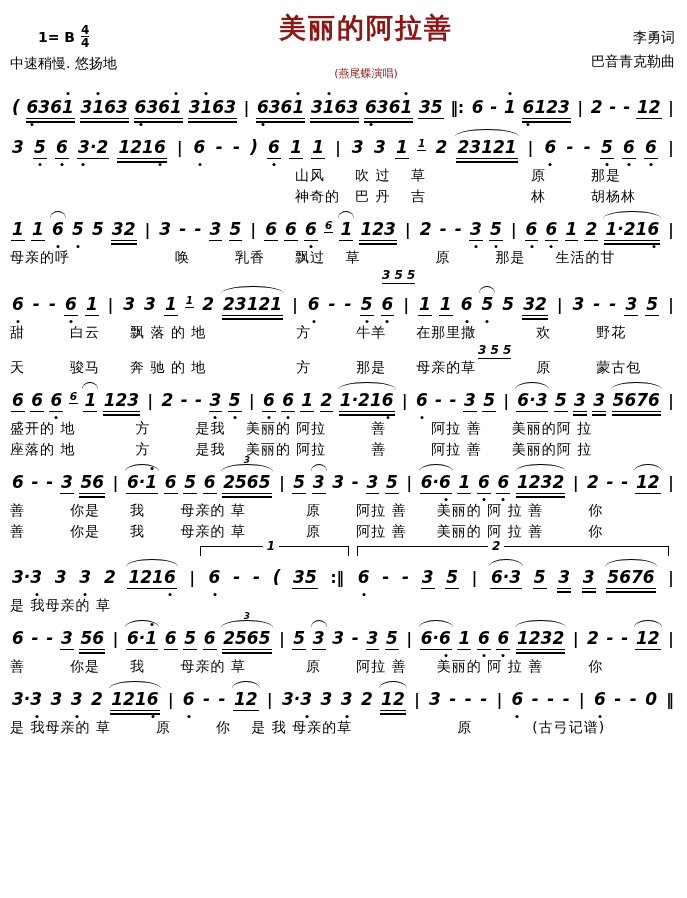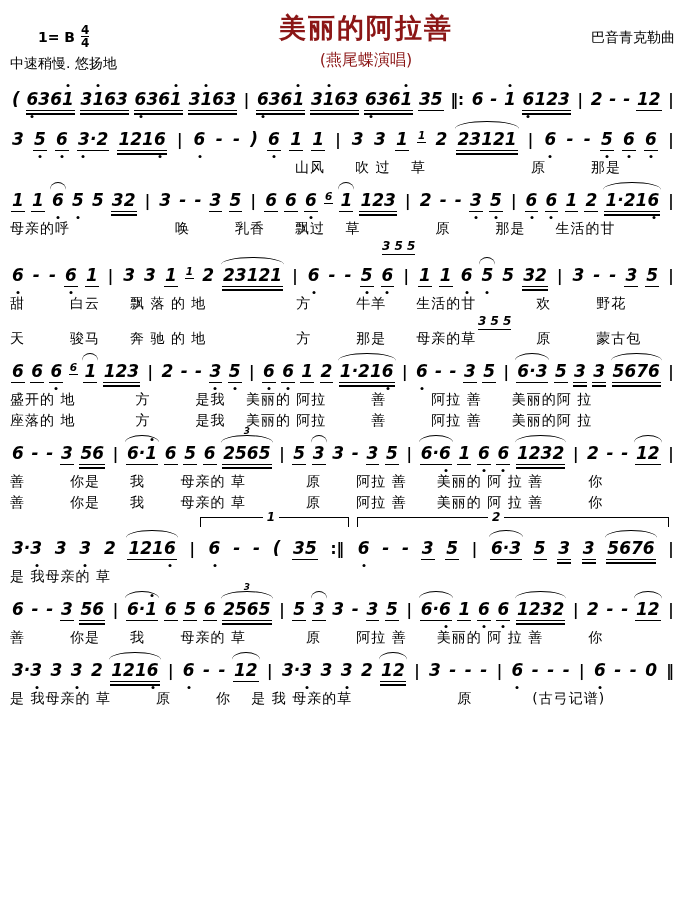--- a/index.html
+++ b/index.html
@@ -10,21 +10,21 @@
   }
   
   .hdr{display:grid;grid-template-columns:175px 1fr 130px;align-items:start;margin-bottom:6px;}
   .hdr-left{padding-top:14px;font-size:14px;}
   .keyline{display:flex;align-items:center;gap:6px;font-weight:bold;padding-left:28px;}
   .frac{display:inline-flex;flex-direction:column;line-height:1;font-size:12px;font-weight:bold;text-align:center;}
   .frac .den{border-top:1px solid #000;}
   .tempo{margin-top:6px;font-size:14px;}
   .hdr-center{text-align:center;}
   .title{font-size:27px;font-weight:bold;letter-spacing:2px;}
-  .subtitle{font-size:16px;margin-top:4px;}
+  .subtitle{font-size:11px;margin-top:20px;}
   .hdr-right{text-align:right;font-size:14px;padding-top:16px;line-height:1.7;padding-right:2px;}
   
   .system{margin-bottom:2px;}
   .notes{display:flex;justify-content:space-between;align-items:baseline;padding:12px 2px 9px 2px;}
   .tok{position:relative;font-style:italic;font-weight:bold;font-size:17px;line-height:1;white-space:nowrap;}
   .tok .t{position:relative;display:inline-block;}
   .b{font-style:normal;font-size:15px;margin:0 1px;}
   .u1 .t::after{content:"";position:absolute;left:-1px;right:-1px;bottom:-3px;height:1.4px;background:#000;}
   .u2 .t::after{content:"";position:absolute;left:-1px;right:-1px;bottom:-3px;height:1.4px;background:#000;}
   .u2 .t::before{content:"";position:absolute;left:-1px;right:-1px;bottom:-6.5px;height:1.4px;background:#000;}
@@ -63,20 +63,21 @@
           <span class="den">4</span>
         </span>
       </div>
       <div class="tempo">中速稍慢. 悠扬地</div>
     </div>
     <div class="hdr-center">
       <div class="title" id="title" style="color: rgb(139, 22, 22); font-family: Liberation Serif, serif;">美丽的阿拉善</div>
       <div class="subtitle" id="subtitle" style="color: rgb(139, 22, 22);">(燕尾蝶演唱)</div>
     </div>
     <div class="hdr-right">
+      <div>李勇词</div>
       <div>巴音青克勒曲</div>
     </div>
   </div>
 
   <div id="score">
       <div class="system">
         <div class="notes">
           <span class="tok"><span class="t">(</span></span>
           <span class="tok u2"><span class="t">6361</span><span class="dot dv" style="left: 12.5%;"></span><span class="dot da" style="left: 87.5%;"></span></span>
           <span class="tok u2"><span class="t">3163</span><span class="dot da" style="left: 37.5%;"></span></span>
@@ -125,20 +126,21 @@
           <span class="tok b"><span class="t">|</span></span>
           <span class="tok"><span class="t">6</span><span class="dot dv" style="left: 50%;"></span></span>
           <span class="tok"><span class="t">-</span></span>
           <span class="tok"><span class="t">-</span></span>
           <span class="tok u1"><span class="t">5</span><span class="dot dv" style="left: 50%;"></span></span>
           <span class="tok u1"><span class="t">6</span><span class="dot dv" style="left: 50%;"></span></span>
           <span class="tok u1"><span class="t">6</span><span class="dot dv" style="left: 50%;"></span></span>
           <span class="tok b"><span class="t">|</span></span>
         </div>
         <div class="lyr">　　　　　　　　　　　　　　　　　　　山风　　吹 过　 草　　　　　　　原　　　那是</div>
+        <div class="lyr">　　　　　　　　　　　　　　　　　　　神奇的　巴 丹　 吉　　　　　　　林　　　胡杨林</div>
       </div>
       <div class="system">
         <div class="notes">
           <span class="tok u1"><span class="t">1</span></span>
           <span class="tok u1"><span class="t">1</span></span>
           <span class="tok"><span class="t">6</span><span class="dot dv" style="left: 50%;"></span><span class="slur"></span></span>
           <span class="tok"><span class="t">5</span><span class="dot dv" style="left: 50%;"></span></span>
           <span class="tok"><span class="t">5</span></span>
           <span class="tok u2"><span class="t">32</span></span>
           <span class="tok b"><span class="t">|</span></span>
@@ -199,21 +201,21 @@
           <span class="tok"><span class="t">5</span></span>
           <span class="tok u2"><span class="t">32</span></span>
           <span class="tok b"><span class="t">|</span></span>
           <span class="tok"><span class="t">3</span></span>
           <span class="tok"><span class="t">-</span></span>
           <span class="tok"><span class="t">-</span></span>
           <span class="tok u1"><span class="t">3</span></span>
           <span class="tok u1"><span class="t">5</span></span>
           <span class="tok b"><span class="t">|</span></span>
         </div>
-        <div class="lyr">甜　　　白云　　飘 落 的 地　　　　　　方　　　牛羊　　生活的甘　　　　欢　　　野花</div>
+        <div class="lyr">甜　　　白云　　飘 落 的 地　　　　　　方　　　牛羊　　在那里撒　　　　欢　　　野花</div>
         <div class="alt"><span class="">　　　　　　　　　　　　　　　　　　　　　　　　　　　　　　　　　　　　　　　</span><span class="aln">3 5 5</span></div>
         <div class="lyr">天　　　骏马　　奔 驰 的 地　　　　　　方　　　那是　　母亲的草　　　　原　　　蒙古包</div>
       </div>
       <div class="system">
         <div class="notes">
           <span class="tok u1"><span class="t">6</span></span>
           <span class="tok u1"><span class="t">6</span></span>
           <span class="tok u1"><span class="t">6</span><span class="dot dv" style="left: 50%;"></span></span>
           <span class="tok g"><span class="t">6</span></span>
           <span class="tok u1"><span class="t">1</span><span class="slur"></span></span>

